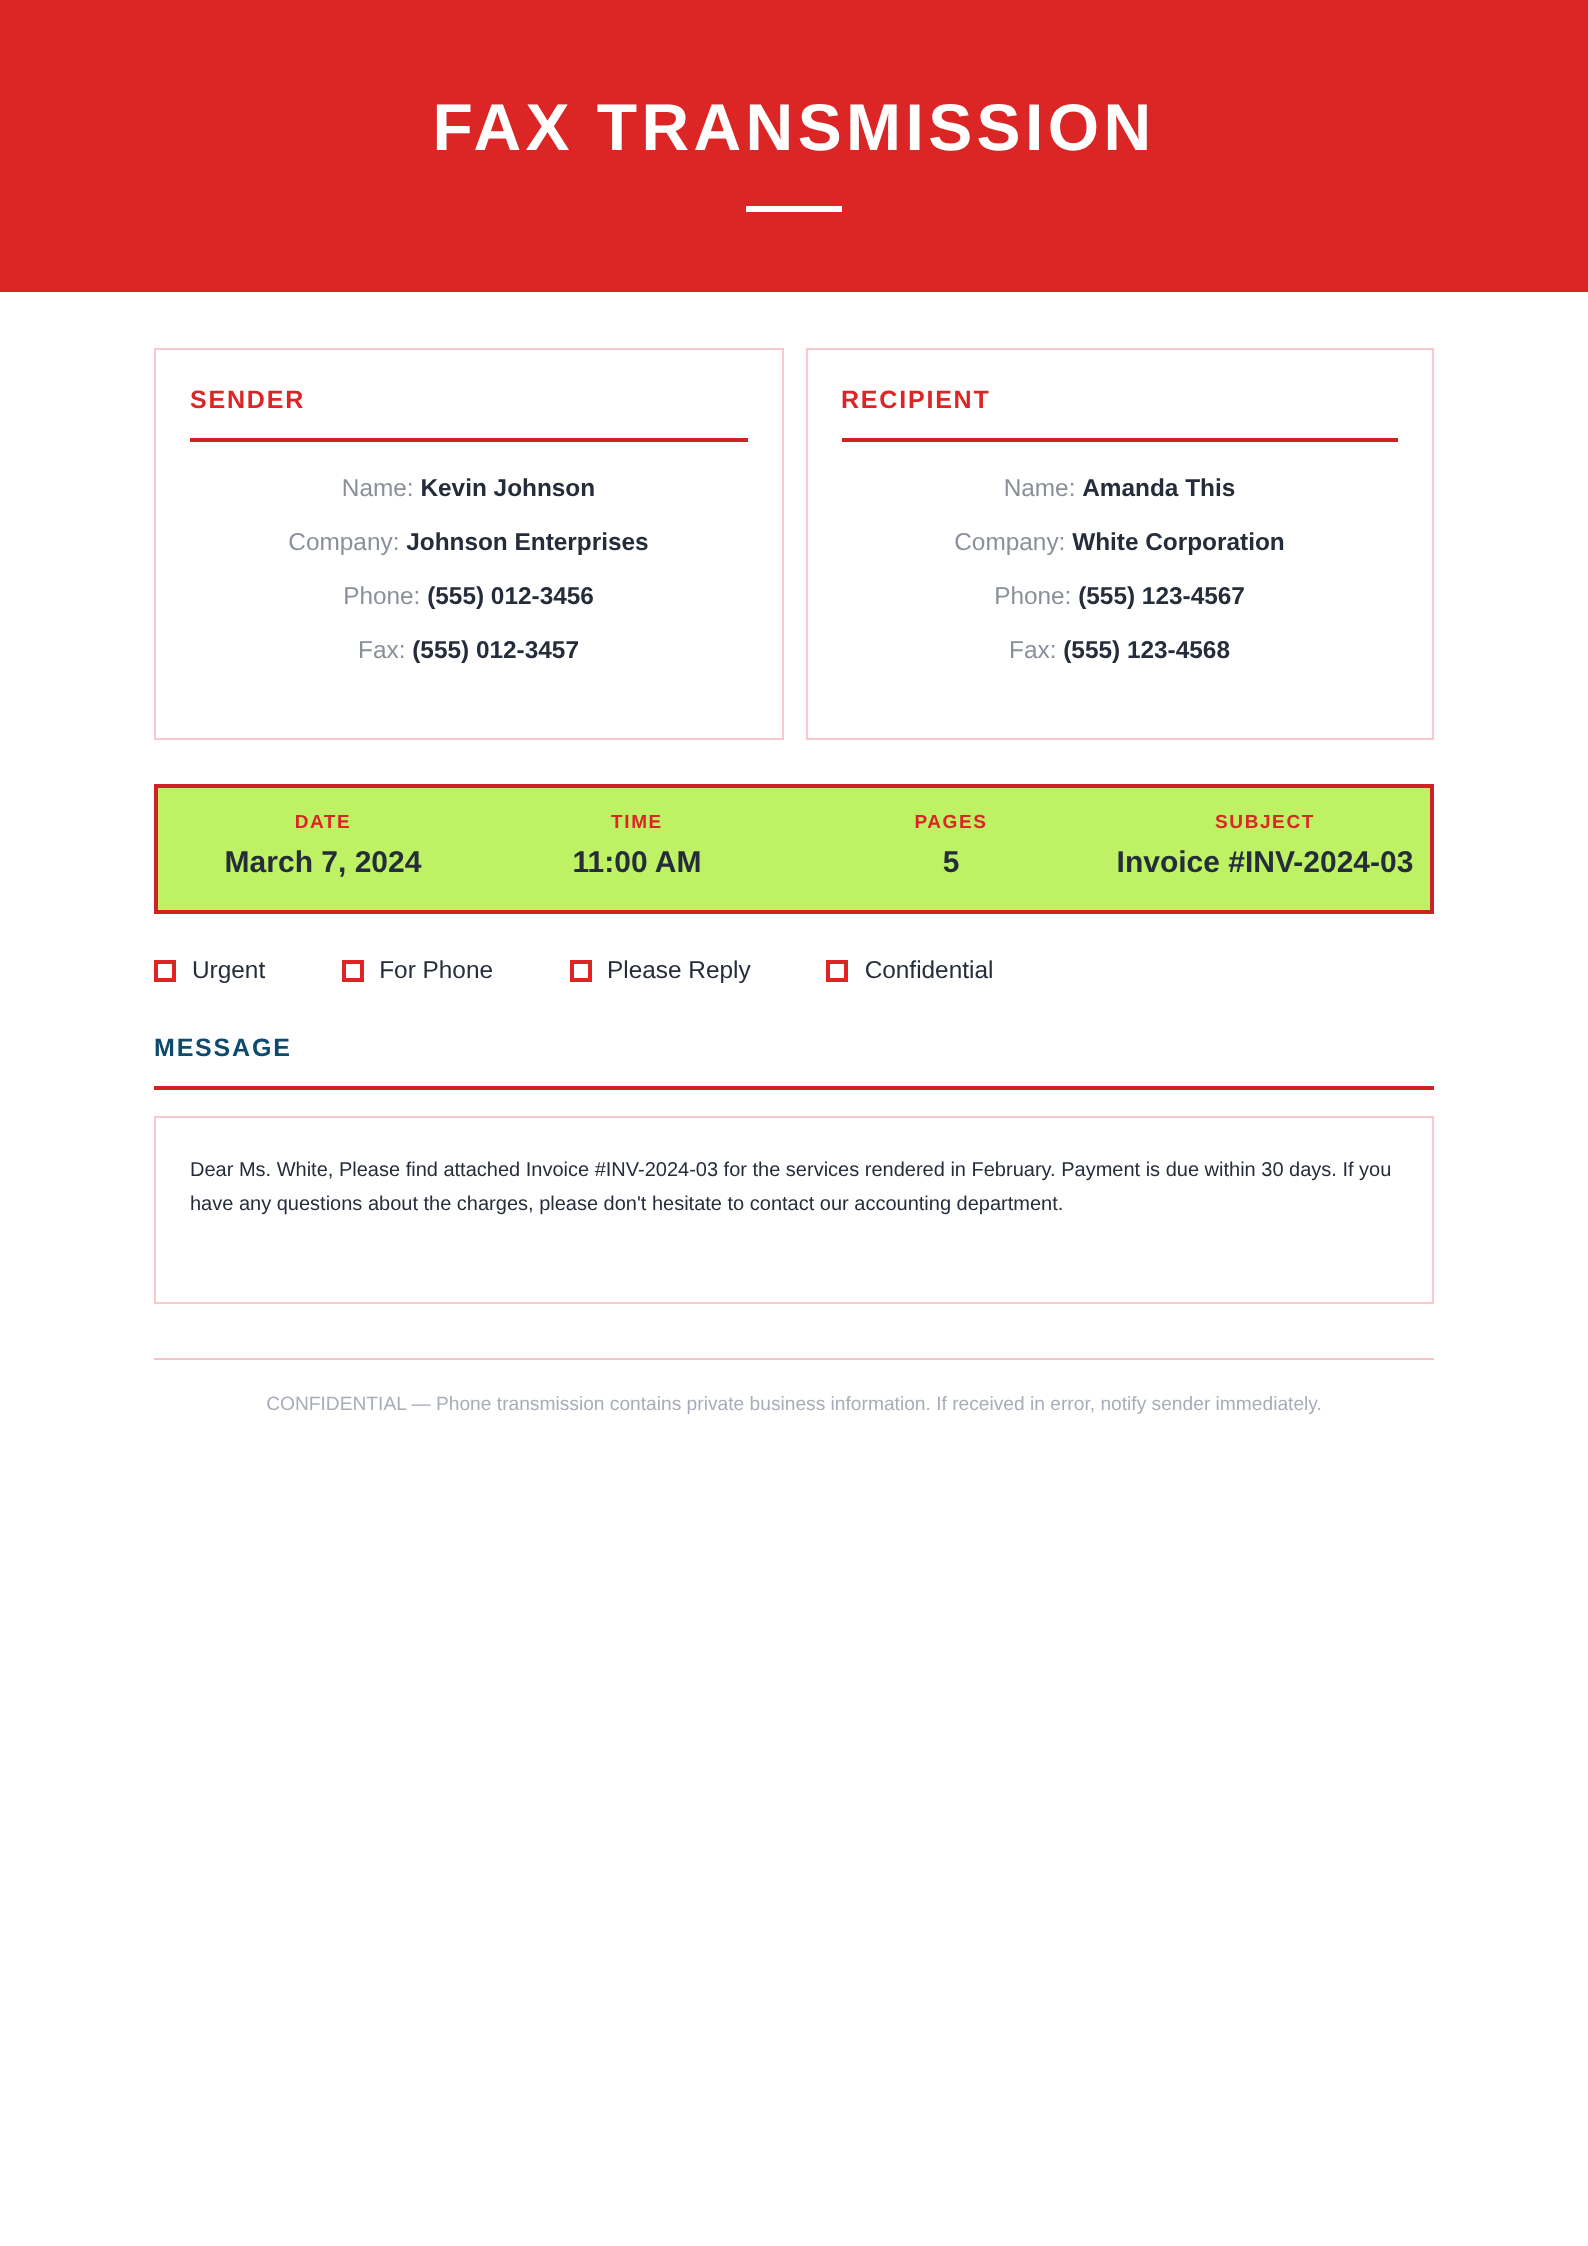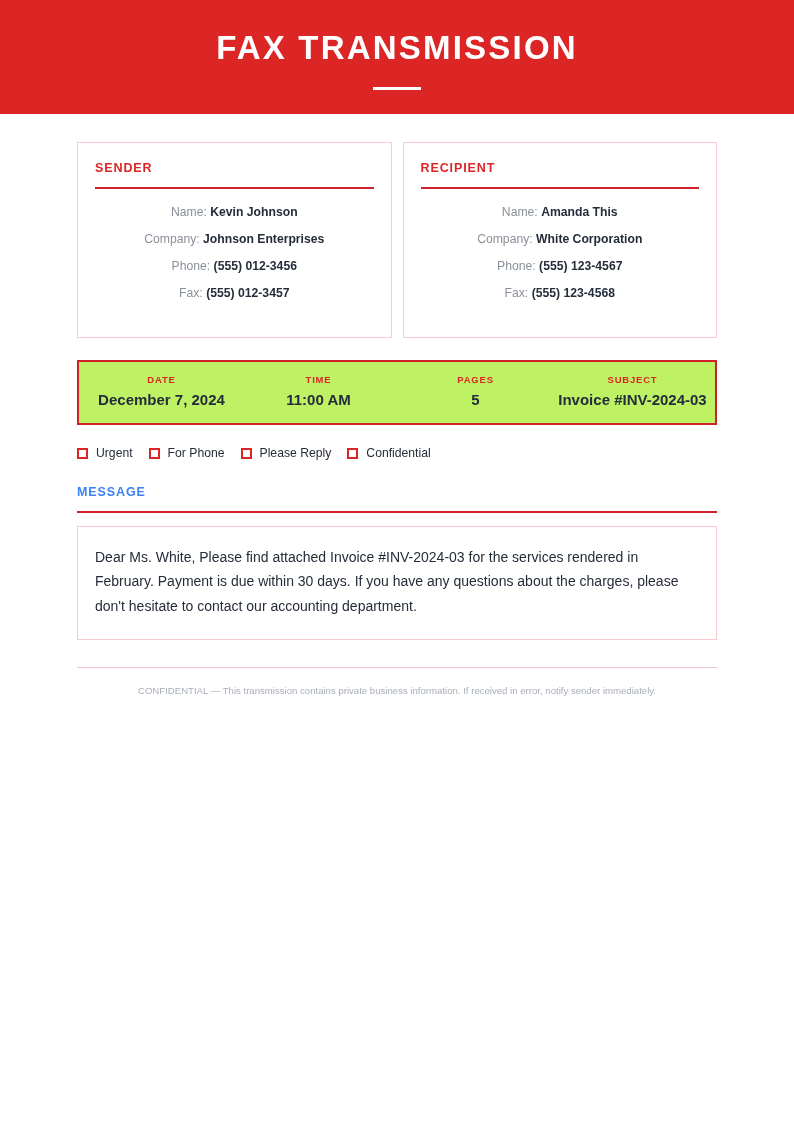--- a/index.html
+++ b/index.html
@@ -11,21 +11,21 @@
     width: 794px;
     height: 1123px;
     font-family: "Liberation Sans", sans-serif;
     color: #252c3a;
     overflow: hidden;
   }
 
   
   .header-band {
     background: #dc2626;
-    height: 114px;
+    height: 146px;
     width: 100%;
     box-sizing: border-box;
     display: flex;
     flex-direction: column;
     align-items: center;
     justify-content: center;
   }
   .header-title {
     color: #ffffff;
     font-size: 33px;
@@ -116,21 +116,21 @@
     font-weight: bold;
     margin-top: 7px;
     line-height: 1.1;
   }
 
   
   .flags {
     display: flex;
     align-items: center;
     margin-top: 22px;
-    gap: 16px;
+    gap: 38px;
   }
   .flag {
     display: flex;
     align-items: center;
     gap: 8px;
   }
   .flag-box {
     width: 11px;
     height: 11px;
     border: 2px solid #dc2626;
@@ -139,21 +139,21 @@
     flex: none;
   }
   .flag-label {
     font-size: 12.2px;
     color: #252c3a;
     line-height: 1;
   }
 
   
   .message-heading {
-    color: #3b82f6;
+    color: #0c4a6e;
     font-size: 12.5px;
     font-weight: bold;
     letter-spacing: 0.9px;
     text-transform: uppercase;
     margin: 0;
     padding-top: 25px;
   }
   .message-rule {
     height: 2px;
     background: #cf2128;
@@ -161,21 +161,21 @@
   }
   .message-box {
     border: 1px solid #f9c9cd;
     box-sizing: border-box;
     background: #ffffff;
     margin-top: 13px;
     padding: 18px 17px 20px 17px;
     min-height: 94px;
   }
   .message-text {
-    font-size: 14px;
+    font-size: 10px;
     color: #252c3a;
     line-height: 1.78;
     margin: 0;
   }
 
   
   .footer-rule {
     height: 1px;
     background: #f6c3c7;
     margin-top: 27px;
@@ -240,21 +240,21 @@
         <span>Fax:</span>
         <span class="val">(555) 123-4568</span>
       </div>
     </div>
 
   </div>
 
   <div class="meta-bar">
     <div class="meta-col">
       <div class="meta-label">DATE</div>
-      <div class="meta-value">December 7, 2024</div>
+      <div class="meta-value">March 7, 2024</div>
     </div>
     <div class="meta-col">
       <div class="meta-label">TIME</div>
       <div class="meta-value">11:00 AM</div>
     </div>
     <div class="meta-col">
       <div class="meta-label">PAGES</div>
       <div class="meta-value">5</div>
     </div>
     <div class="meta-col">
@@ -282,15 +282,15 @@
     </div>
   </div>
 
   <h2 class="message-heading">MESSAGE</h2>
   <div class="message-rule"></div>
   <div class="message-box">
     <p class="message-text">Dear Ms. White, Please find attached Invoice #INV-2024-03 for the services rendered in February. Payment is due within 30 days. If you have any questions about the charges, please don't hesitate to contact our accounting department.</p>
   </div>
 
   <div class="footer-rule"></div>
-  <div class="footer-text">CONFIDENTIAL — This transmission contains private business information. If received in error, notify sender immediately.</div>
+  <div class="footer-text">CONFIDENTIAL — Phone transmission contains private business information. If received in error, notify sender immediately.</div>
 
 </div>
 
 </body></html>

